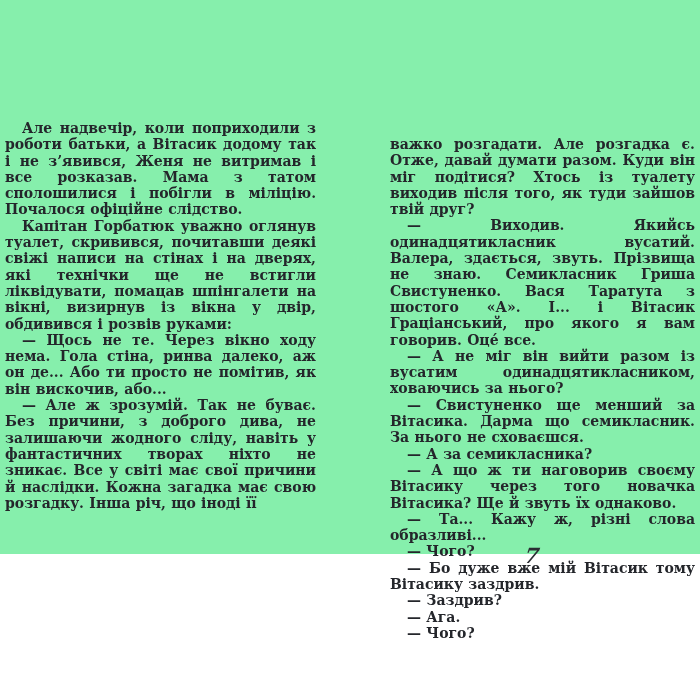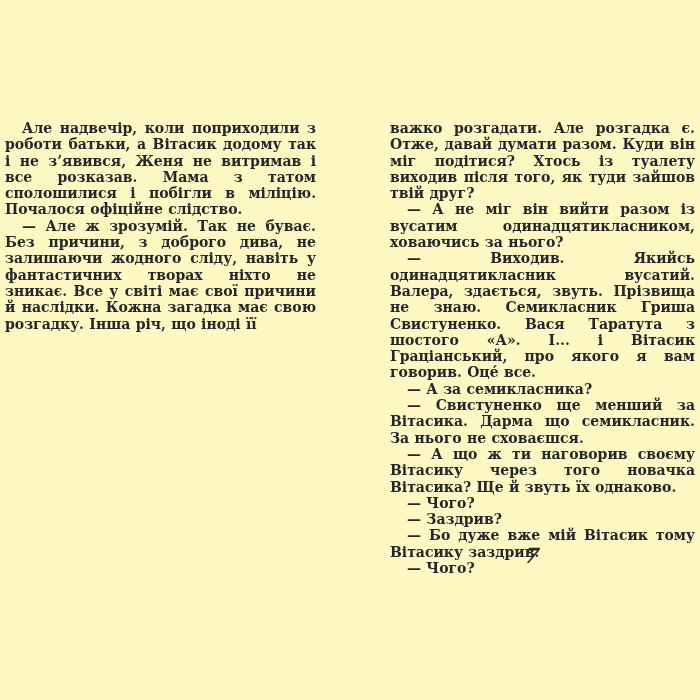--- a/index.html
+++ b/index.html
@@ -9,22 +9,22 @@
   body {
     width: 700px;
     height: 700px;
     background: #ffffff;
     font-family: "DejaVu Serif", serif;
     overflow: hidden;
   }
   .page {
     position: relative;
     width: 700px;
-    height: 700px;
-    background: #fef9c3;
+    height: 554px;
+    background: #86efac;
   }
   .text-columns {
     position: absolute;
     top: 120px;
     left: 5px;
     width: 690px;
     display: flex;
     gap: 74px;
   }
   .column {
@@ -39,20 +39,21 @@
     line-height: 16.3px;
     font-weight: 600;
     color: #24262b;
     text-align: justify;
     text-indent: 17px;
     word-spacing: 0.5px;
     -webkit-font-smoothing: antialiased;
   }
   .column p.continuation {
     text-indent: 0;
+    margin-top: 16px;
   }
   .page-number {
     position: absolute;
     top: 543px;
     left: 512px;
     width: 40px;
     text-align: center;
     font-family: "DejaVu Serif", serif;
     font-style: italic;
     font-weight: 600;
@@ -62,32 +63,36 @@
   }
 </style>
 </head>
 <body>
 
 <div class="page">
   <div class="text-columns">
 
     <div class="column column-left">
       <p>Але надвечір, коли поприходили з роботи батьки, а Вітасик додому так і не з’явився, Женя не витримав і все розказав. Мама з татом сполошилися і побігли в міліцію. Почалося офіційне слідство.</p>
+      <p>Капітан Горбатюк уважно оглянув туалет, скривився, почитавши деякі свіжі написи на стінах і на дверях, які технічки ще не встигли ліквідувати, помацав шпінгалети на вікні, визирнув із вікна у двір, обдивився і розвів руками:</p>
+      <p>— Щось не те. Через вікно ходу нема. Гола стіна, ринва далеко, аж он де... Або ти просто не помітив, як він вискочив, або...</p>
       <p>— Але ж зрозумій. Так не буває. Без причини, з доброго дива, не залишаючи жодного сліду, навіть у фантастичних творах ніхто не зникає. Все у світі має свої причини й наслідки. Кожна загадка має свою розгадку. Інша річ, що іноді її</p>
     </div>
 
     <div class="column column-right">
       <p class="continuation">важко розгадати. Але розгадка є. Отже, давай думати разом. Куди він міг подітися? Хтось із туалету виходив після того, як туди зайшов твій друг?</p>
+      <p>— Виходив. Якийсь одинадцятикласник вусатий. Валера, здається, звуть. Прізвища не знаю. Семикласник Гриша Свистуненко. Вася Таратута з шостого «А». І... і Вітасик Граціанський, про якого я вам говорив. Оце́ все.</p>
       <p>— А не міг він вийти разом із вусатим одинадцятикласником, ховаючись за нього?</p>
-      <p>— Виходив. Якийсь одинадцятикласник вусатий. Валера, здається, звуть. Прізвища не знаю. Семикласник Гриша Свистуненко. Вася Таратута з шостого «А». І... і Вітасик Граціанський, про якого я вам говорив. Оце́ все.</p>
+      <p>— Свистуненко ще менший за Вітасика. Дарма що семикласник. За нього не сховаєшся.</p>
       <p>— А за семикласника?</p>
-      <p>— Свистуненко ще менший за Вітасика. Дарма що семикласник. За нього не сховаєшся.</p>
       <p>— А що ж ти наговорив своєму Вітасику через того новачка Вітасика? Ще й звуть їх однаково.</p>
+      <p>— Та... Кажу ж, різні слова образливі...</p>
       <p>— Чого?</p>
+      <p>— Бо дуже вже мій Вітасик тому Вітасику заздрив.</p>
       <p>— Заздрив?</p>
-      <p>— Бо дуже вже мій Вітасик тому Вітасику заздрив.</p>
+      <p>— Ага.</p>
       <p>— Чого?</p>
     </div>
 
   </div>
 
   <div class="page-number">7</div>
 </div>
 
 </body></html>

